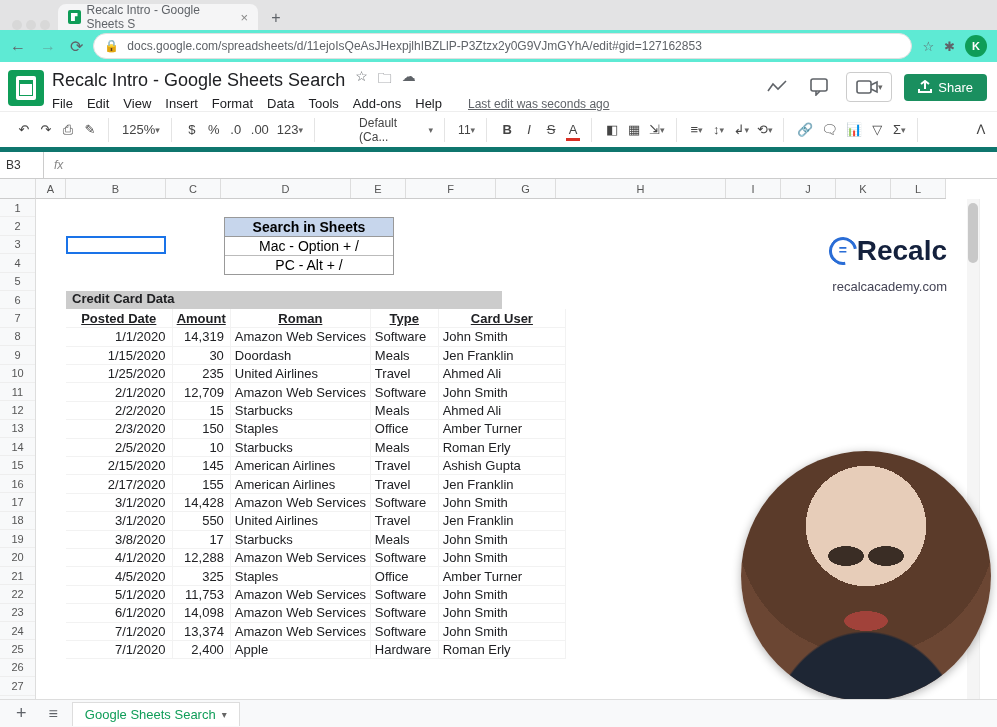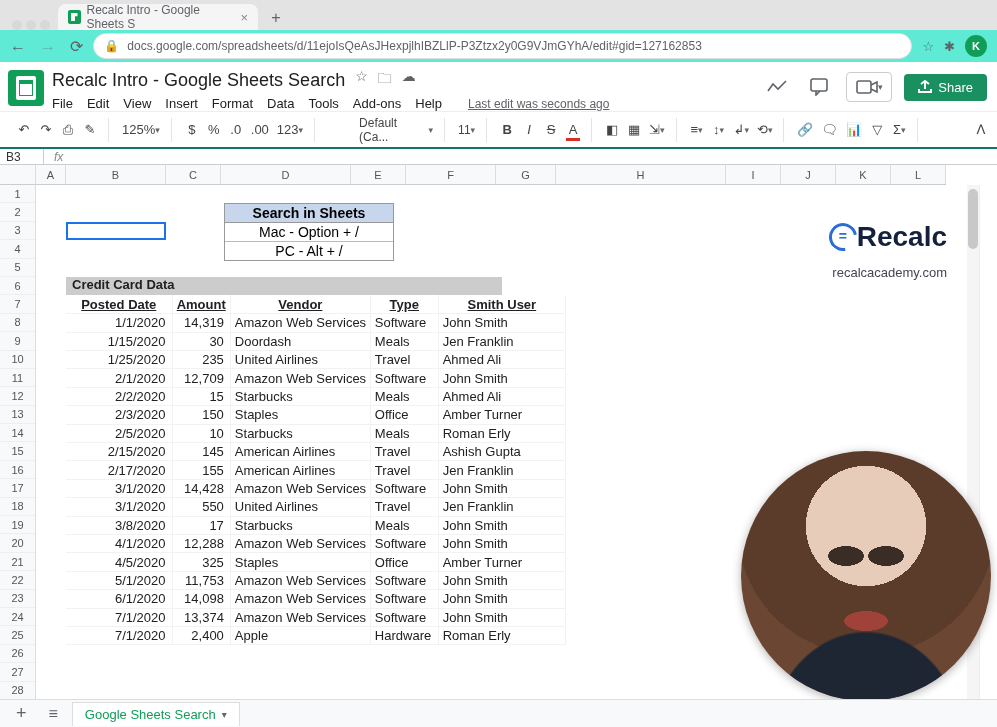--- a/index.html
+++ b/index.html
@@ -113,23 +113,23 @@
   .tool-group { display:flex; align-items:center; gap:2px; border-right:1px solid #e4e4e4; padding: 0 8px; height:24px;}
   .tool-group:last-child { border-right:none; }
   .tbtn { min-width: 20px; height: 24px; display:flex; align-items:center; justify-content:center; color:#444; font-size:13px; padding:0 3px;}
   .caret::after { content:' ▾'; font-size:9px; color:#666;}
   .font-sel { font-size:12px;margin-left:31px; }
   .fontsize-sel { font-size:12px; }
   .txt-color { position:relative; }
   .txt-color::after { content:''; position:absolute; bottom:1px; left:3px; right:3px; height:3px; background:#d93025; }
   
   .fx-row {
-    border-top: 2px solid #0f766e;
+    border-top: 5px solid #0f766e;
     border-bottom: 1px solid #ccc;
-    height: 18px;
+    height: 32px;
     display:flex;
     align-items:center;
     justify-content:center;
   }
   .name-box { width: 44px; padding: 0 6px; font-size: 12px; color:#333; border-right:1px solid #ccc; height:100%; display:flex; align-items:center;}
   .fx-label { font-style: italic; color:#888; padding:0 10px; font-size:12px;}
   
   .grid-wrap { display:flex; height: 538px; position:relative; }
   .corner { width: 36px; height: 20px; background:#f8f9fa; border-right:1px solid #ddd; border-bottom:1px solid #ccc; }
   .col-hdrs { display:flex; height:20px; background:#f8f9fa; border-bottom:1px solid #ccc; }
@@ -434,23 +434,23 @@
             <col style="width:100px">
             <col style="width:55px">
             <col style="width:132px">
             <col style="width:64px">
             <col style="width:120px">
           </colgroup>
         <tbody>
             <tr class="col-titles">
           <td>Posted Date</td>
           <td>Amount</td>
-          <td>Vendor</td>
+          <td>Roman</td>
           <td>Type</td>
-          <td>Smith User</td>
+          <td>Card User</td>
         </tr>
         </tbody>
           <tbody id="data-rows">
             <tr class="data-row">
               <td class="r">1/1/2020</td>
               <td class="r">14,319</td>
               <td class="l">Amazon Web Services</td>
               <td class="l">Software</td>
               <td class="l">John Smith</td>
             </tr>

